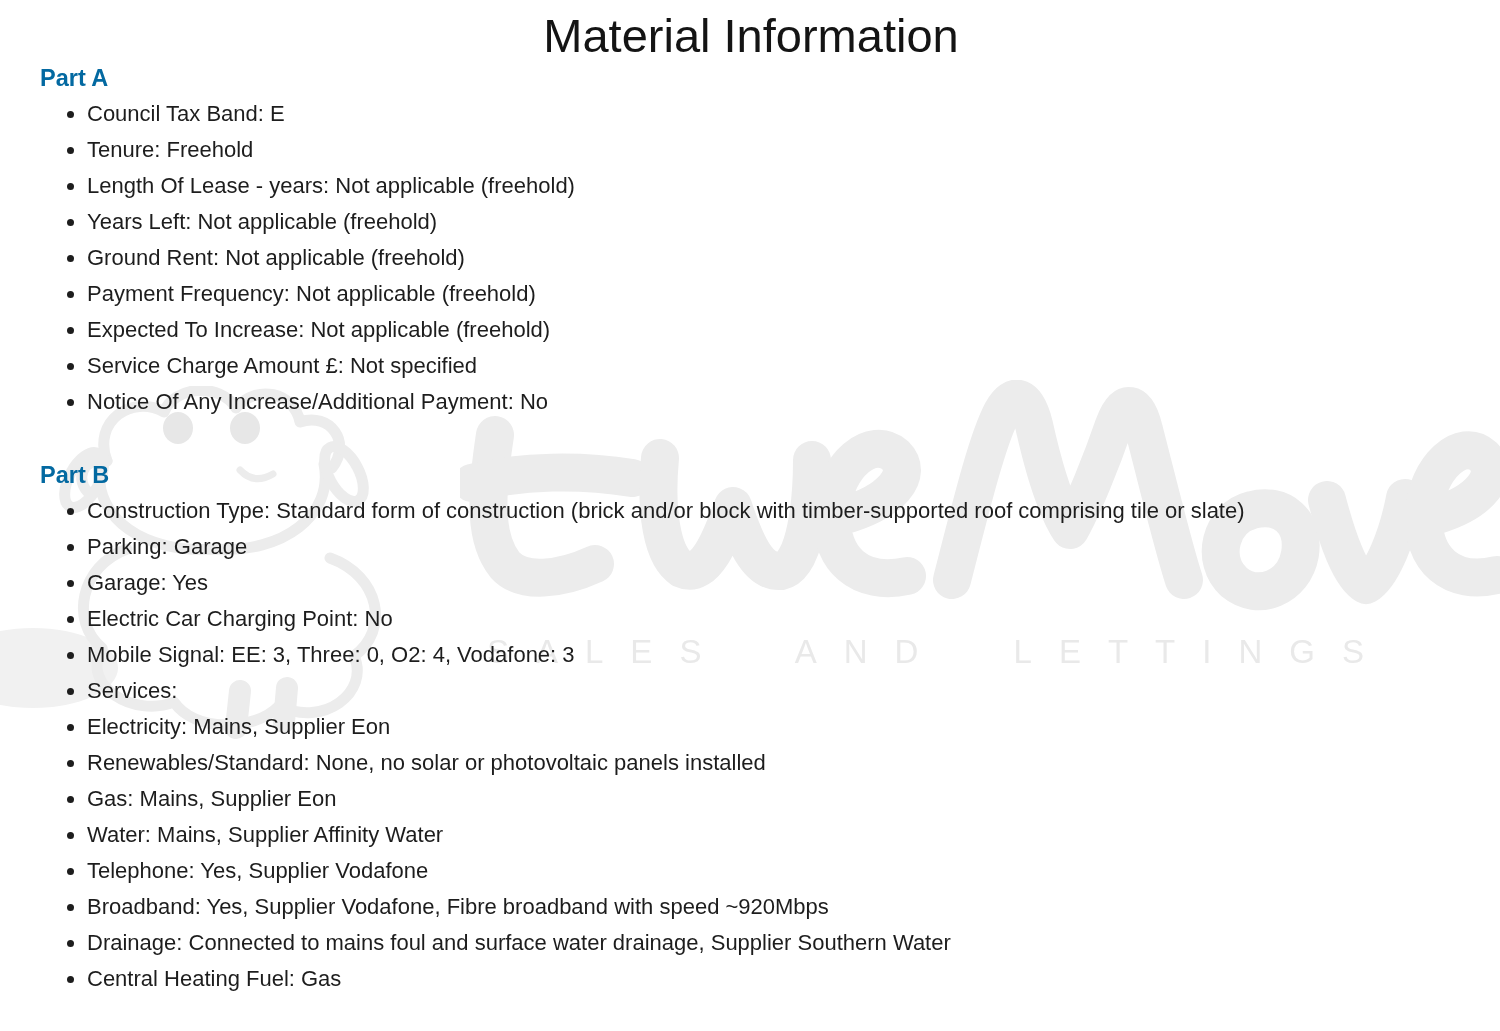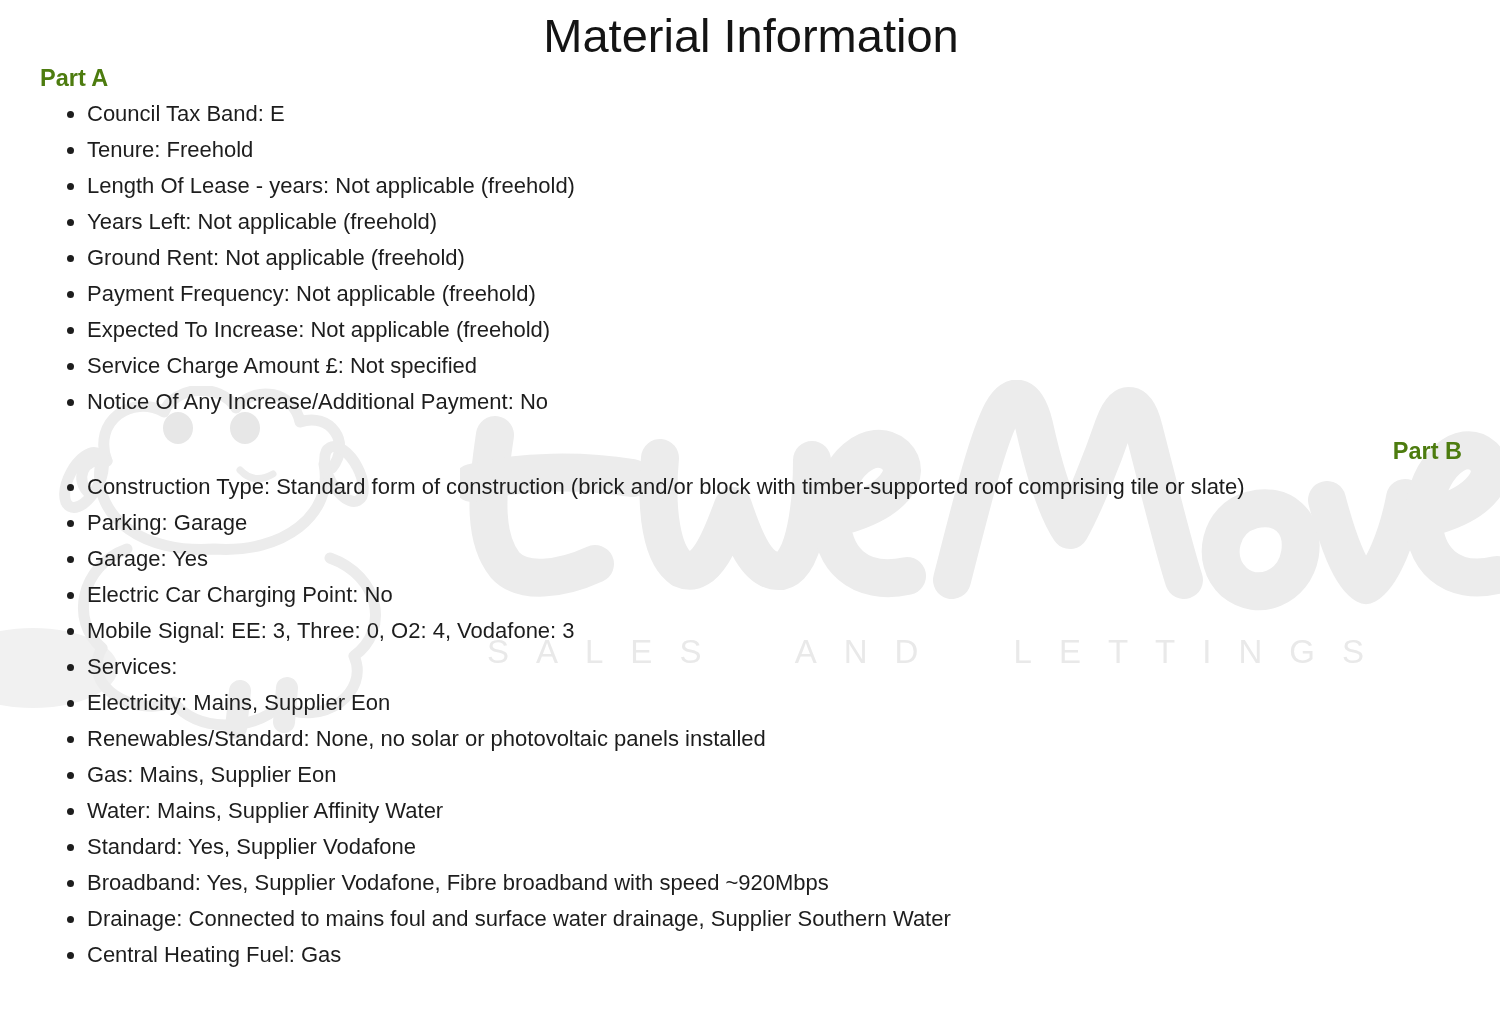--- a/index.html
+++ b/index.html
@@ -36,23 +36,23 @@
   
   .content { position: relative; z-index: 1; padding: 0 38px 0 40px; }
   h1.title {
     margin: 0; padding-top: 8px;
     font-size: 47px; line-height: 55px; font-weight: 400;
     text-align: center; color: #141414;
   }
   h2.part-heading {
     margin: 1px 0 0;
     font-size: 23.5px; line-height: 29px; font-weight: 700;
-    color: #4d7c0f;
+    color: #0369a1;
   }
-  section.part-b h2.part-heading { margin-top: 17px; text-align: right; }
+  section.part-b h2.part-heading { margin-top: 41px; }
   ul.info-list {
     margin: 3px 0 0; padding-left: 47px;
     list-style: disc;
   }
   ul.info-list li {
     font-size: 22px; line-height: 36px; color: #1d1d1d;
   }
 </style>
 </head>
 <body>
@@ -135,21 +135,21 @@
         <li>Construction Type: Standard form of construction (brick and/or block with timber-supported roof comprising tile or slate)</li>
         <li>Parking: Garage</li>
         <li>Garage: Yes</li>
         <li>Electric Car Charging Point: No</li>
         <li>Mobile Signal: EE: 3, Three: 0, O2: 4, Vodafone: 3</li>
         <li>Services:</li>
         <li>Electricity: Mains, Supplier Eon</li>
         <li>Renewables/Standard: None, no solar or photovoltaic panels installed</li>
         <li>Gas: Mains, Supplier Eon</li>
         <li>Water: Mains, Supplier Affinity Water</li>
-        <li>Standard: Yes, Supplier Vodafone</li>
+        <li>Telephone: Yes, Supplier Vodafone</li>
         <li>Broadband: Yes, Supplier Vodafone, Fibre broadband with speed ~920Mbps</li>
         <li>Drainage: Connected to mains foul and surface water drainage, Supplier Southern Water</li>
         <li>Central Heating Fuel: Gas</li>
       </ul>
     </section>
 
   </div>
 </div>
 
 </body></html>

